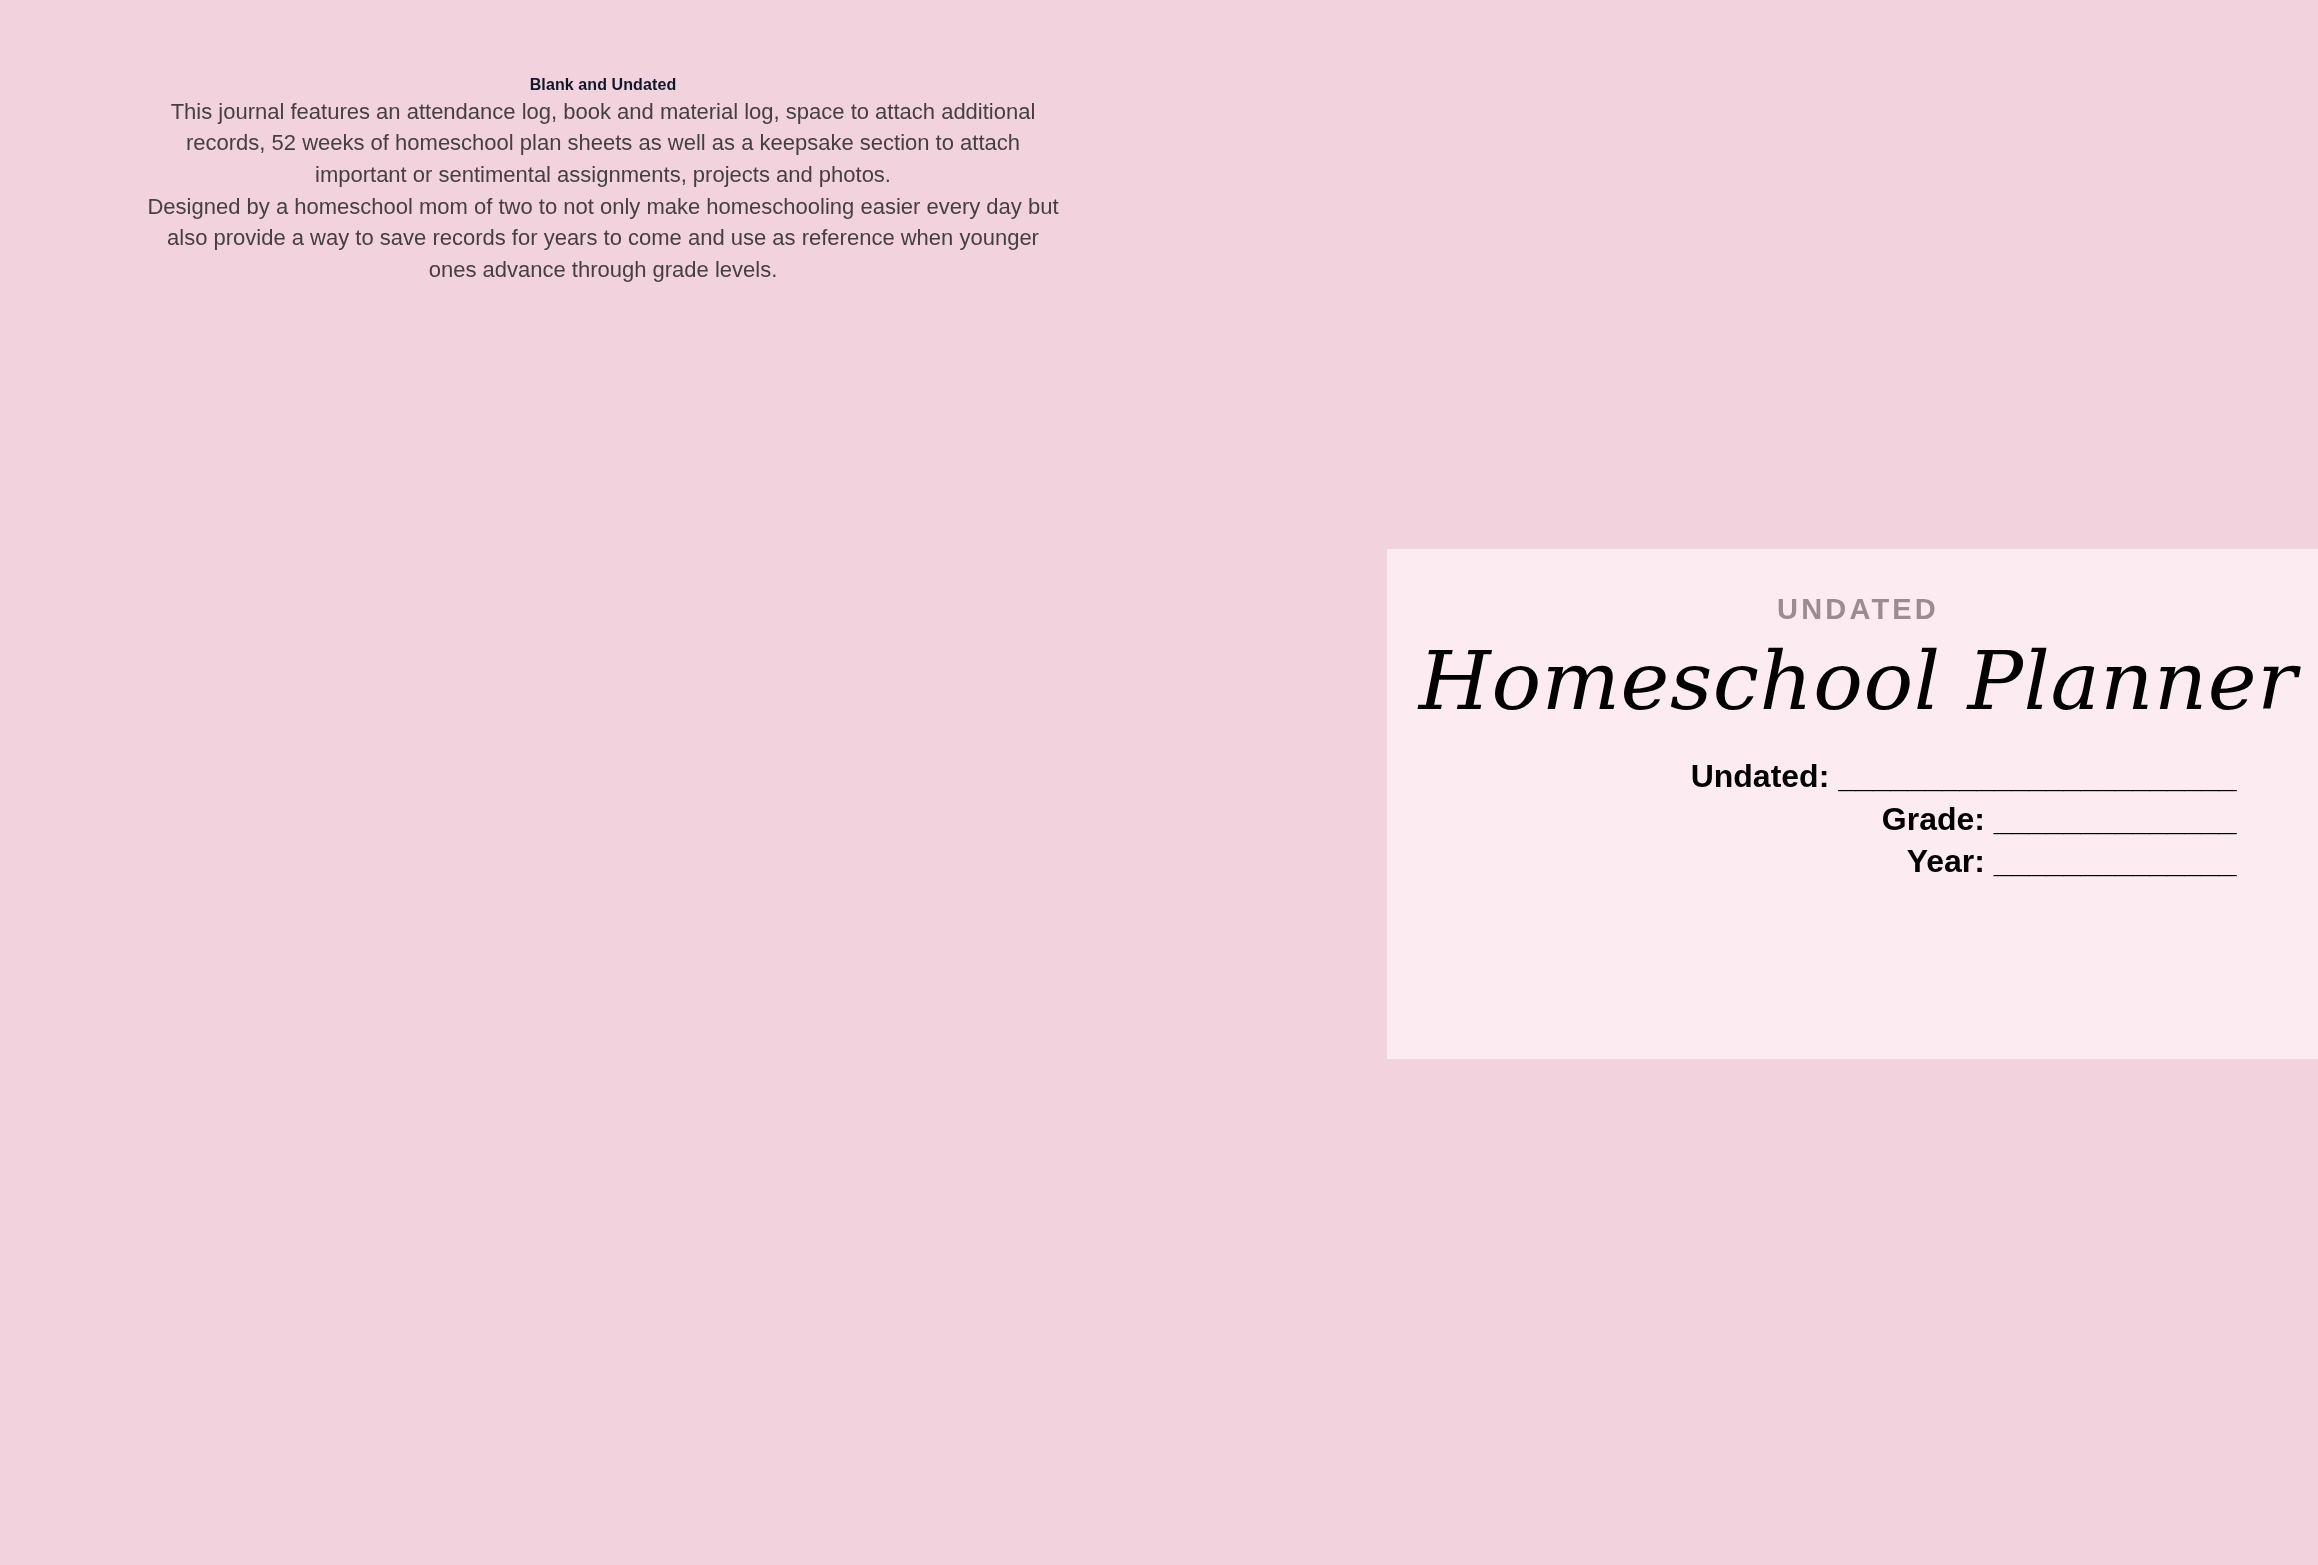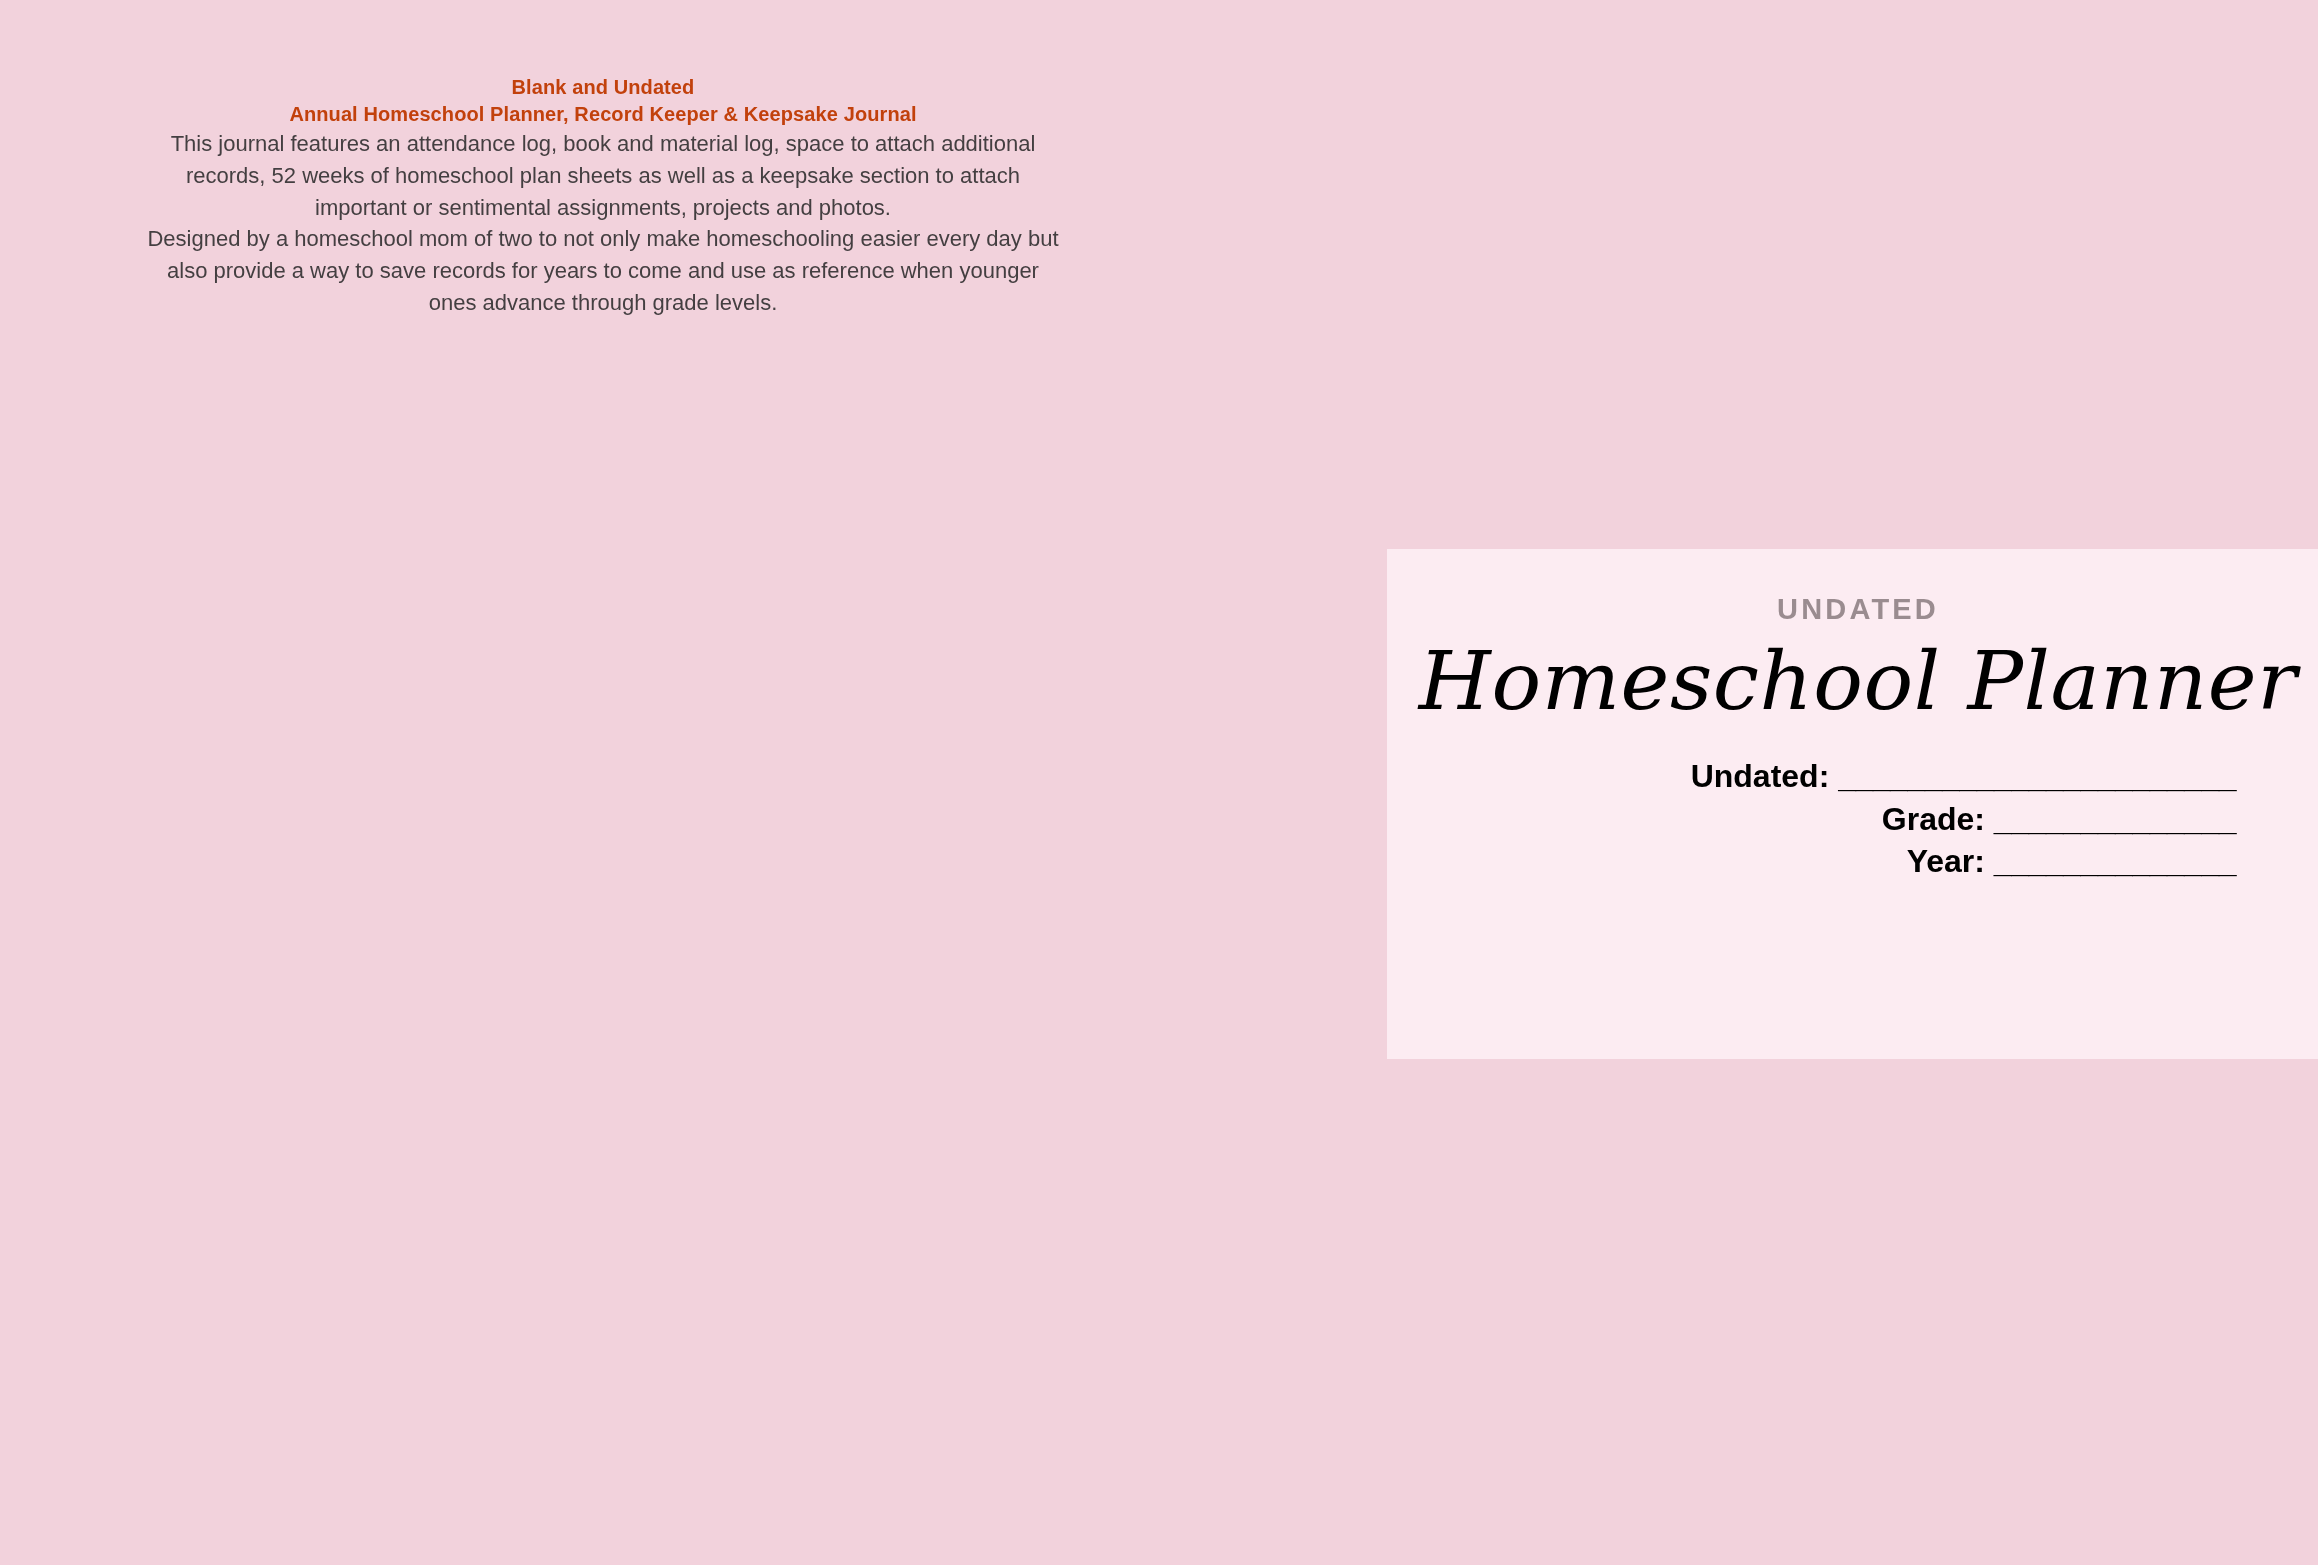--- a/index.html
+++ b/index.html
@@ -19,24 +19,24 @@
   .desc-block {
     position: absolute;
     left: 130px;
     top: 74px;
     width: 946px;
     text-align: center;
     color: #231f20;
   }
   .desc-title-line {
     font-weight: bold;
-    font-size: 20px;
+    font-size: 16px;
     line-height: 1.36;
     letter-spacing: 0.1px;
-    color: #c2410c;
+    color: #0f172a;
   }
   .desc-para {
     font-size: 22px;
     line-height: 1.44;
     color: #443f41;
     padding: 0 11.6px;
   }
   .desc-para.second {
   }
 
@@ -88,21 +88,20 @@
   .cover-field .blank {
     font-weight: bold;
     letter-spacing: -0.5px;
   }
 </style>
 </head>
 <body>
 
 <div class="desc-block">
   <div class="desc-title-line">Blank and Undated</div>
-  <div class="desc-title-line">Annual Homeschool Planner, Record Keeper &amp; Keepsake Journal</div>
   <div class="desc-para">This journal features an attendance log, book and material log, space to attach additional records, 52 weeks of homeschool plan sheets as well as a keepsake section to attach important or sentimental assignments, projects and photos.</div>
   <div class="desc-para second">Designed by a homeschool mom of two to not only make homeschooling easier every day but also provide a way to save records for years to come and use as reference when younger ones advance through grade levels.</div>
 </div>
 
 <div class="cover-card">
   <div class="cover-undated">UNDATED</div>
   <div class="cover-title">Homeschool Planner</div>
   <div class="cover-fields">
     <div class="cover-field">
       <span>Undated:</span>

